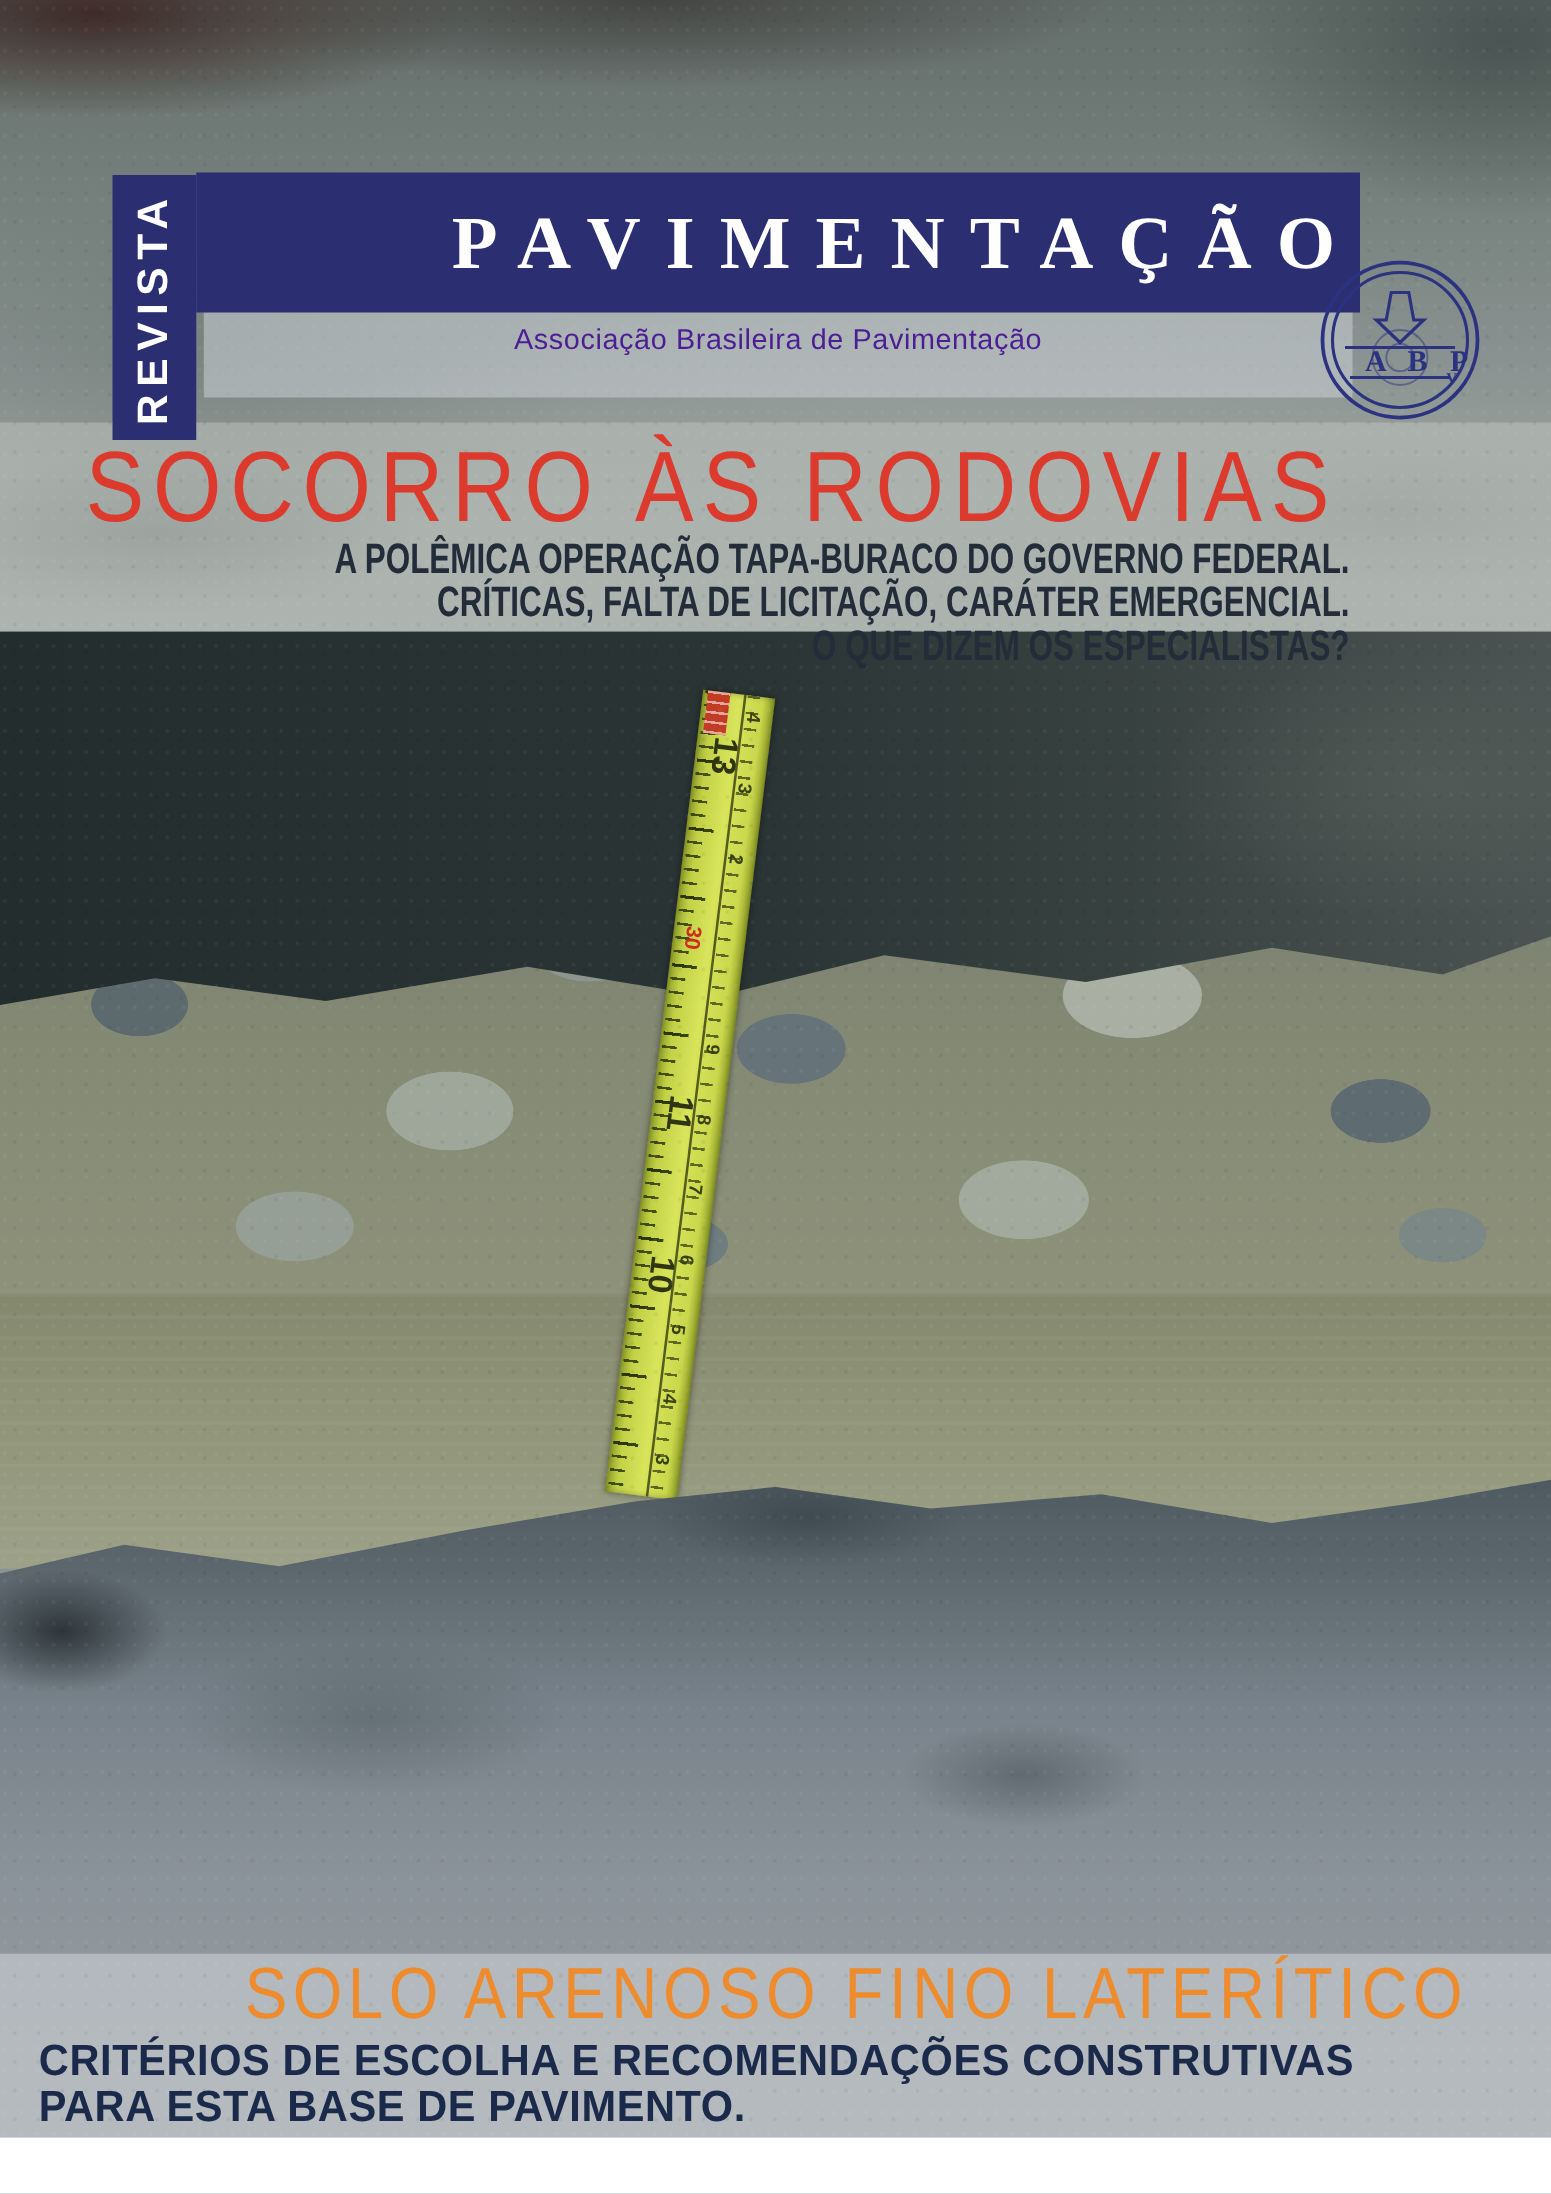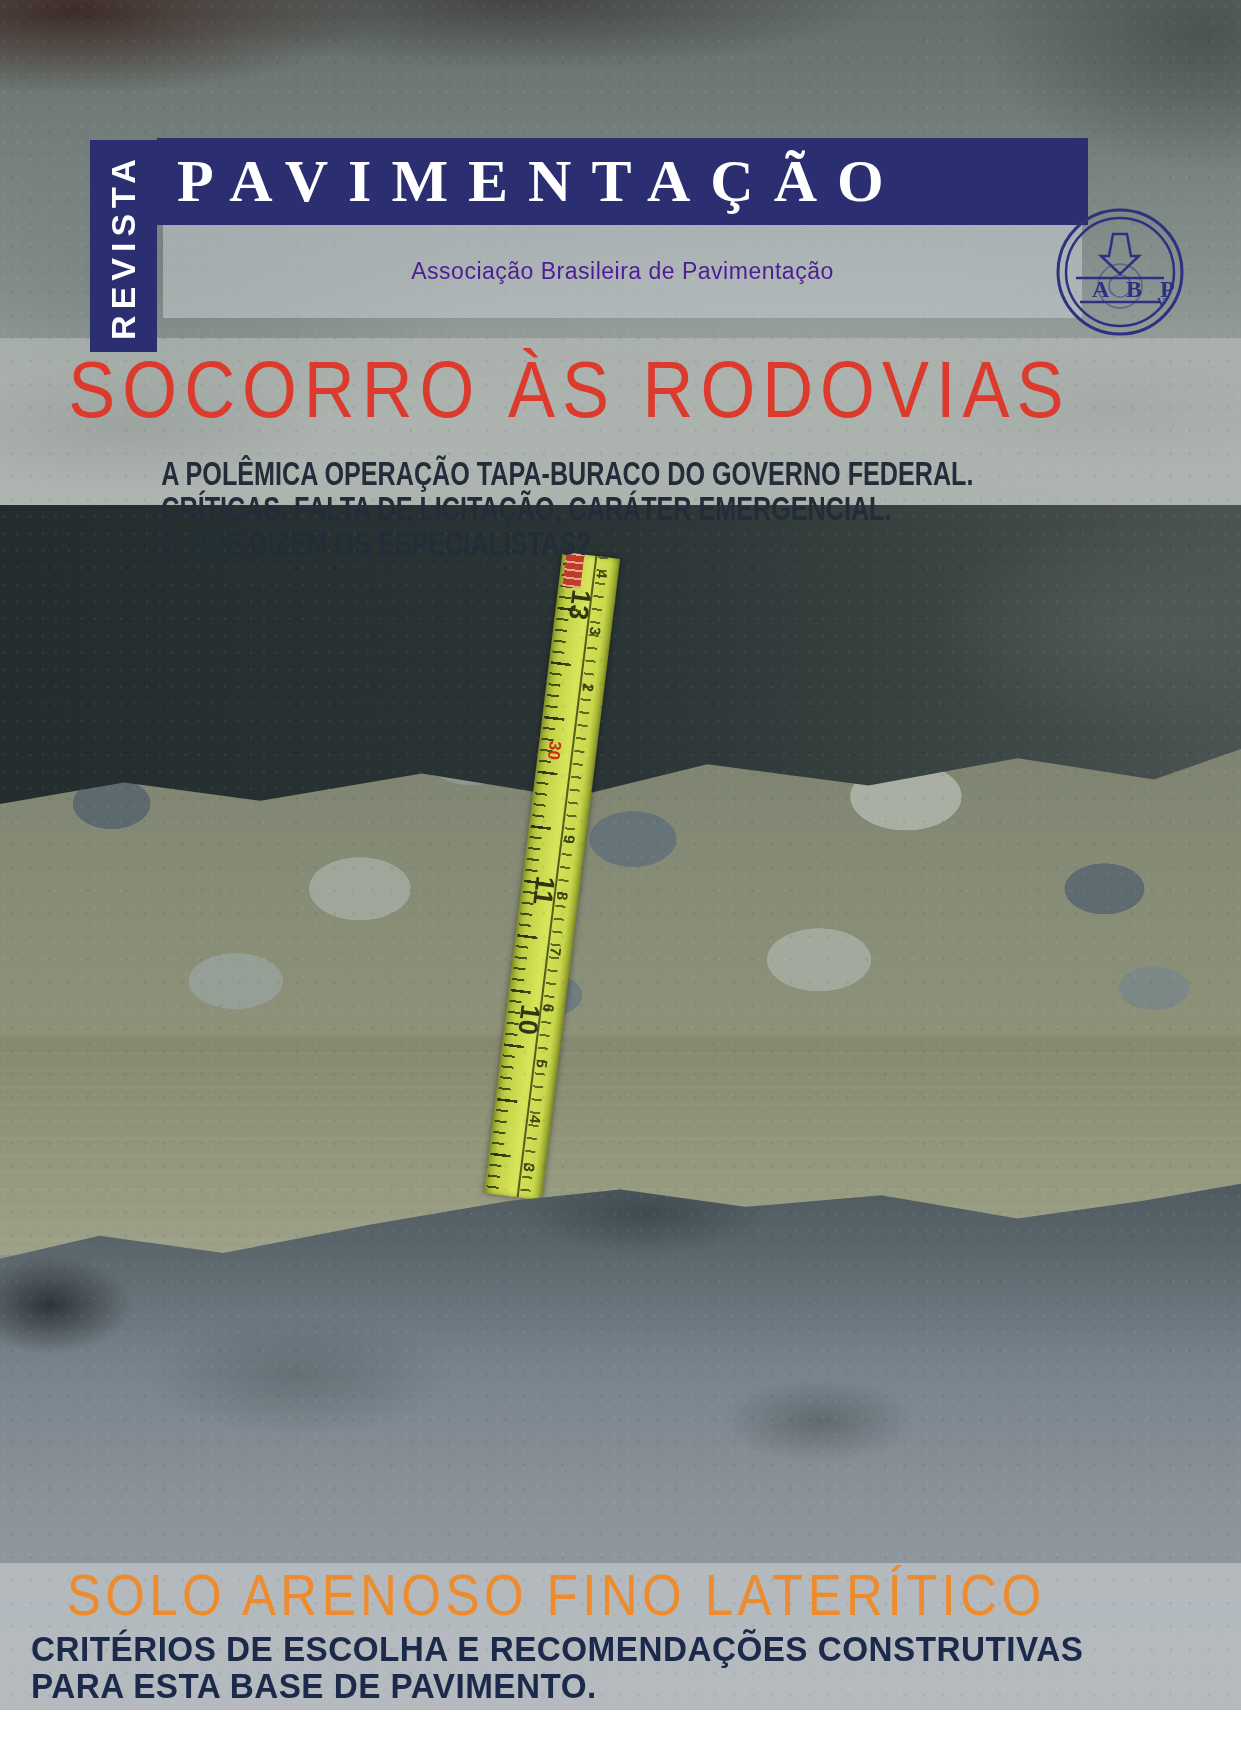--- a/index.html
+++ b/index.html
@@ -69,40 +69,40 @@
   .tnum-small{left:38px;font-size:15px;color:#3a4016;}
   .tp-red-block{position:absolute;left:4px;top:140px;width:18px;height:34px;background:
      repeating-linear-gradient(180deg, rgba(255,255,255,.55) 0 2px, transparent 2px 8px),#c23b24;}
   .tp-red-val{position:absolute;left:6px;top:188px;transform:rotate(90deg);
      font-size:17px;font-weight:bold;color:#cc2b1d;}
 
   
   .navy{background:#2b2f72;}
   .edge-strip{left:90px;top:140px;width:67px;height:212px;z-index:8;display:flex;align-items:center;justify-content:center;}
   .edge-strip span{transform:rotate(-90deg);color:#ffffff;font-weight:bold;font-size:34px;letter-spacing:6px;white-space:nowrap;}
-  .title-bar{left:157px;top:138px;width:931px;height:87px;z-index:8;display:flex;align-items:center;justify-content:flex-start;}
+  .title-bar{left:157px;top:138px;width:931px;height:112px;z-index:8;display:flex;align-items:center;justify-content:flex-end;}
   .title-bar span{color:#ffffff;font-family:"Liberation Serif",serif;font-weight:bold;font-size:60px;
                   letter-spacing:20px;white-space:nowrap;padding-left:20px;}
   .assoc-band{left:163px;top:225px;width:919px;height:93px;z-index:7;background:rgba(202,208,212,.55);
               display:flex;align-items:center;justify-content:center;}
   .assoc-band span{color:#4c1d95;font-size:23px;letter-spacing:.5px;}
   .issue-bar{left:157px;top:318px;width:931px;height:35px;z-index:8;display:flex;align-items:center;justify-content:center;}
   .issue-bar span{color:#ffffff;font-size:24px;letter-spacing:.5px;white-space:nowrap;}
   .logo{left:1054px;top:206px;width:132px;height:132px;z-index:9;}
 
   
   .headline{left:0;top:350px;width:100%;z-index:9;text-align:left;}
   .headline span{display:inline-block;color:#dc3a2c;font-size:80px;font-weight:400;
                  letter-spacing:8px;transform:scaleX(.88);transform-origin:center;white-space:nowrap;line-height:1;}
-  .sublines{left:0;top:456px;width:100%;z-index:9;text-align:left;}
+  .sublines{left:0;top:430px;width:100%;z-index:9;text-align:right;}
   .sub-line{color:#232d3a;font-size:34px;font-weight:bold;line-height:35px;
             transform:scaleX(.74);transform-origin:center;white-space:nowrap;}
 
   
-  .footer-title{left:0;top:1566px;width:100%;z-index:9;text-align:left;}
+  .footer-title{left:0;top:1566px;width:100%;z-index:9;text-align:right;}
   .footer-title span{display:inline-block;color:#ee8b2d;font-size:58px;font-weight:400;
                      letter-spacing:5px;transform:scaleX(.88);white-space:nowrap;line-height:1;}
   .footer-lines{left:0;top:1630px;width:100%;z-index:9;text-align:left;}
   .footer-line{color:#1b2a4a;font-size:35px;font-weight:bold;line-height:37px;letter-spacing:.5px;
                transform:scaleX(.95);transform-origin:center;white-space:nowrap;}
 </style>
 </head>
 <body>
 
 <div class="page">

